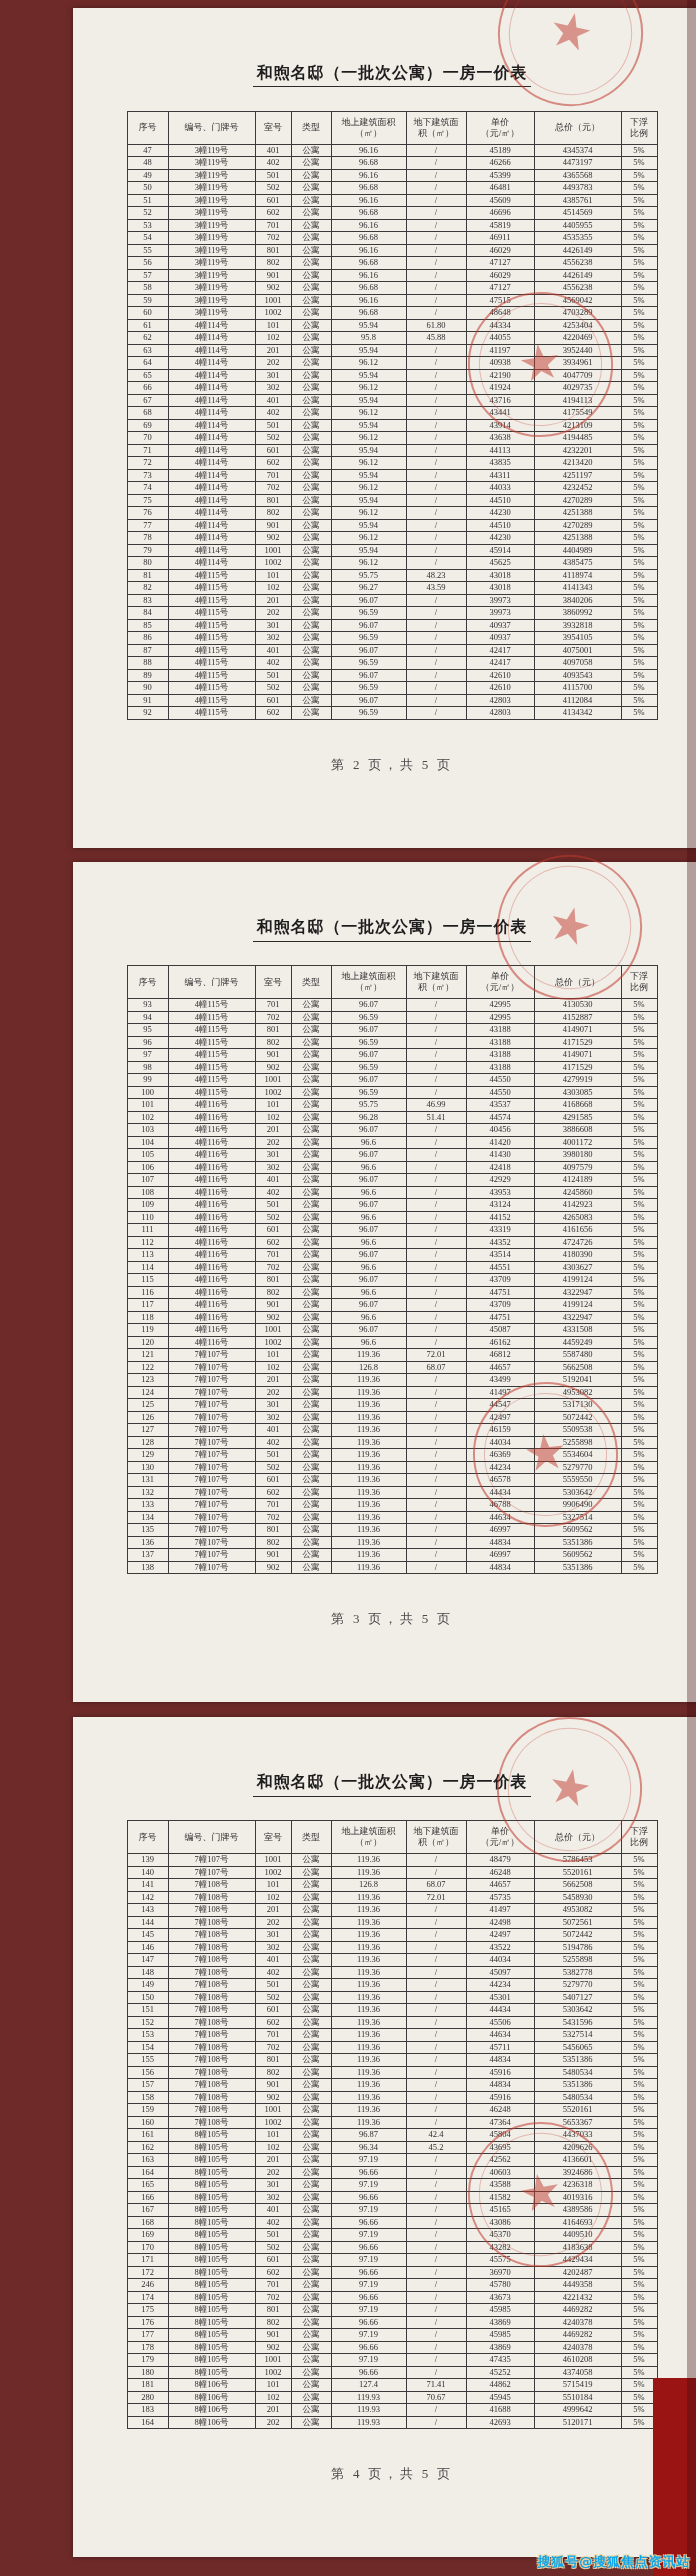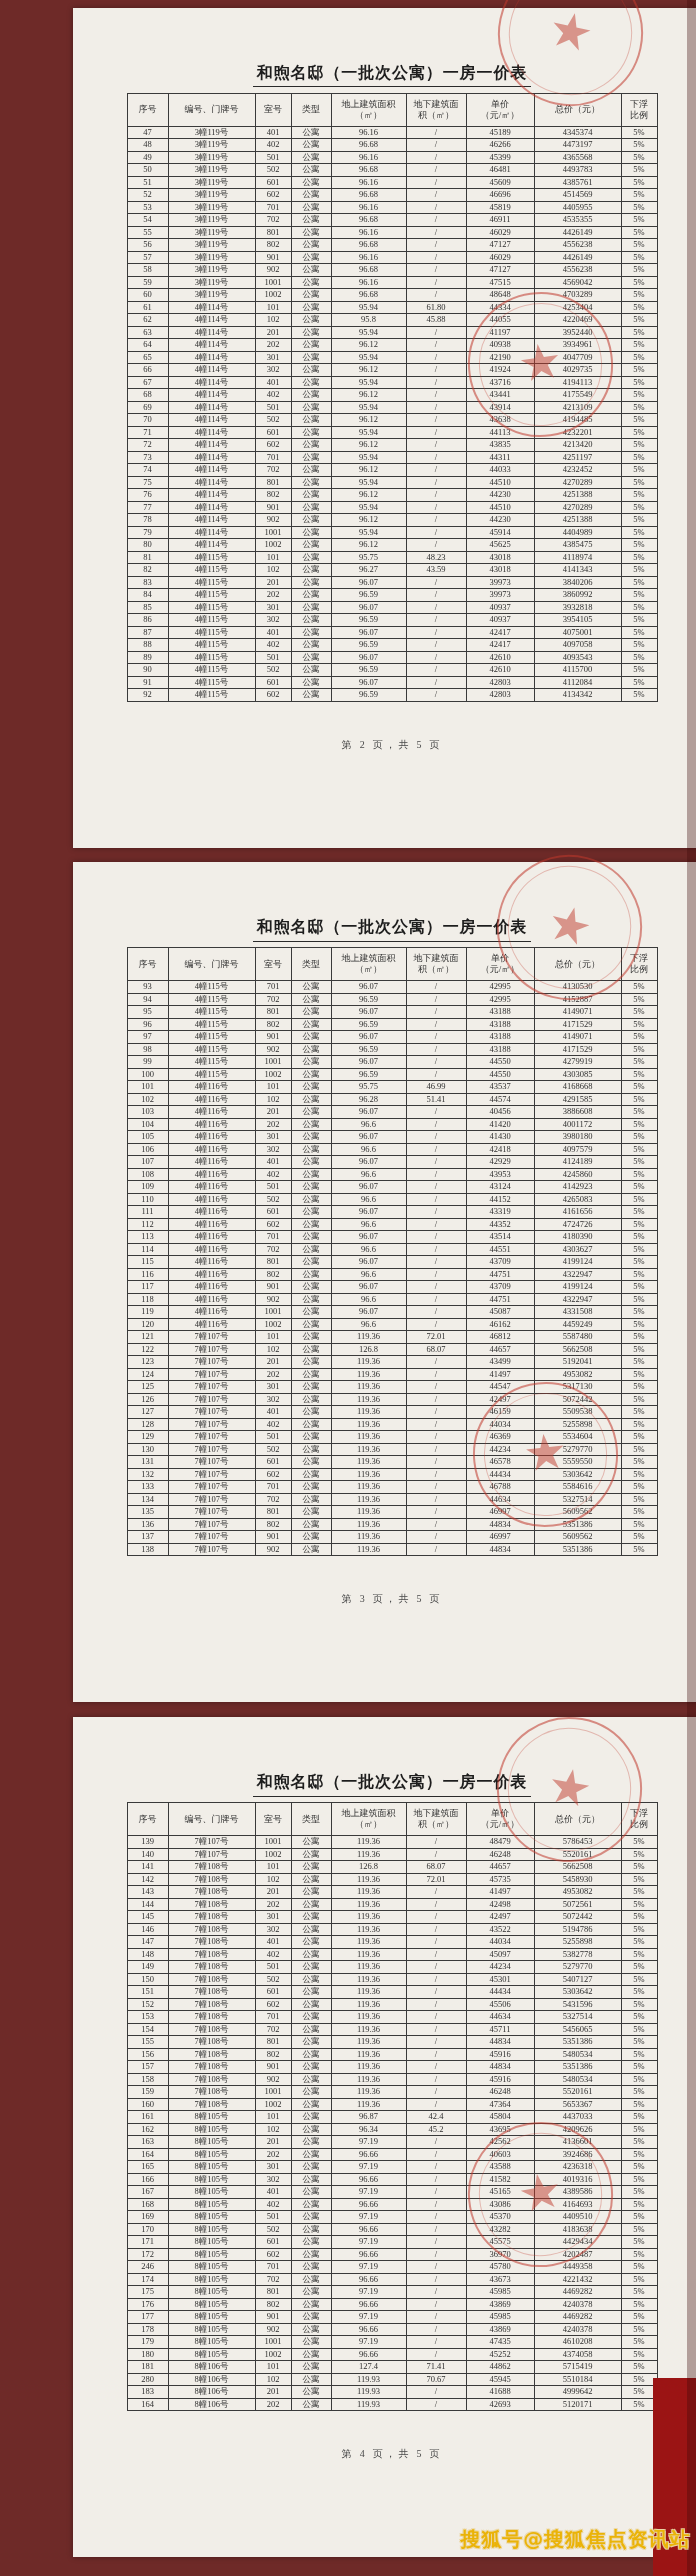--- a/index.html
+++ b/index.html
@@ -16,37 +16,37 @@
     overflow:visible;
   }
   #page1{top:7.5px;} #page2{top:862px;} #page3{top:1717px;}
   .page-inner{padding:55px 22.6px 0 22.6px;text-align:center;position:relative;}
   .doc-title{
     display:inline-block;font-size:16px;font-weight:bold;color:#1d1d1d;
     letter-spacing:0.9px;border-bottom:1.9px solid #2a2a2a;padding:0 3.8px 2.8px 3.8px;
     margin-bottom:5.6px;white-space:nowrap;
   }
   table.price{
-    border-collapse:collapse;width:510px;margin:0 auto;
+    border-collapse:collapse;width:510px;margin:18px auto;
     font-size:8.5px;color:#2e2e2e;table-layout:fixed;
   }
   table.price th,table.price td{
     border:0.9px solid #3a3a3a;text-align:center;vertical-align:middle;
     padding:0;overflow:hidden;
   }
   table.price{border:1.9px solid #333;}
   table.price th{
     font-weight:normal;font-size:9px;white-space:pre-line;
     height:32px;line-height:11.3px;background:#f1eee8;
   }
   table.price td{height:11.5px;line-height:11.5px;font-family:"Liberation Serif","DejaVu Serif",serif;}
   col.c1{width:41px;} col.c2{width:87px;} col.c3{width:36px;} col.c4{width:40px;}
   col.c5{width:75px;} col.c6{width:60px;} col.c7{width:68px;} col.c8{width:87px;} col.c9{width:36px;}
   .page-footer{
-    margin-top:36px;font-size:10px;color:#4a4a4a;letter-spacing:2.8px;text-align:center;
+    margin-top:36px;font-size:13px;color:#4a4a4a;letter-spacing:2.8px;text-align:center;
   }
   
   .stamp{
     position:absolute;width:141px;height:141px;border-radius:50%;
     border:2.8px solid rgba(192,57,43,.55);
     pointer-events:none;z-index:5;
   }
   .stamp::before{
     content:"★";position:absolute;left:50%;top:50%;transform:translate(-50%,-54%);
     font-size:49px;color:rgba(192,57,43,.50);
@@ -56,23 +56,23 @@
     content:"";position:absolute;left:9.4px;top:9.4px;right:9.4px;bottom:9.4px;
     border-radius:50%;border:0.9px solid rgba(192,57,43,.30);
   }
   .stamp.s-top1{left:425px;top:-47px;transform:rotate(12deg);}
   .stamp.s-mid1{left:395px;top:284px;transform:rotate(-8deg);}
   .stamp.s-top2{left:424px;top:-7.5px;transform:rotate(14deg);}
   .stamp.s-mid2{left:400px;top:520px;transform:rotate(-6deg);}
   .stamp.s-top3{left:424px;top:0px;transform:rotate(10deg);}
   .stamp.s-mid3{left:395px;top:405px;transform:rotate(-10deg);}
   .watermark{
-    position:absolute;right:5.6px;bottom:23px;z-index:9;
-    font-family:"DejaVu Sans",sans-serif;font-weight:bold;font-size:20px;
-    color:#eab308;letter-spacing:0.9px;
+    position:absolute;right:5.6px;bottom:5px;z-index:9;
+    font-family:"DejaVu Sans",sans-serif;font-weight:bold;font-size:13px;
+    color:#0ea5e9;letter-spacing:0.9px;
     text-shadow:-0.9px -0.9px 0 rgba(235,215,165,.9),0.9px 0.9px 0 rgba(235,215,165,.9),
                 -0.9px 0.9px 0 rgba(235,215,165,.9),0.9px -0.9px 0 rgba(235,215,165,.9);
     white-space:nowrap;
   }
 </style>
 </head>
 <body>
 
 <div class="page" id="page1">
   <span class="stamp s-top1"></span>
@@ -1097,21 +1097,21 @@
             <td>5%</td>
           </tr>
           <tr>
             <td>133</td>
             <td>7幢107号</td>
             <td>701</td>
             <td>公寓</td>
             <td>119.36</td>
             <td>/</td>
             <td>46788</td>
-            <td>5584616</td>
+            <td>9906490</td>
             <td>5%</td>
           </tr>
           <tr>
             <td>134</td>
             <td>7幢107号</td>
             <td>702</td>
             <td>公寓</td>
             <td>119.36</td>
             <td>/</td>
             <td>44634</td>

